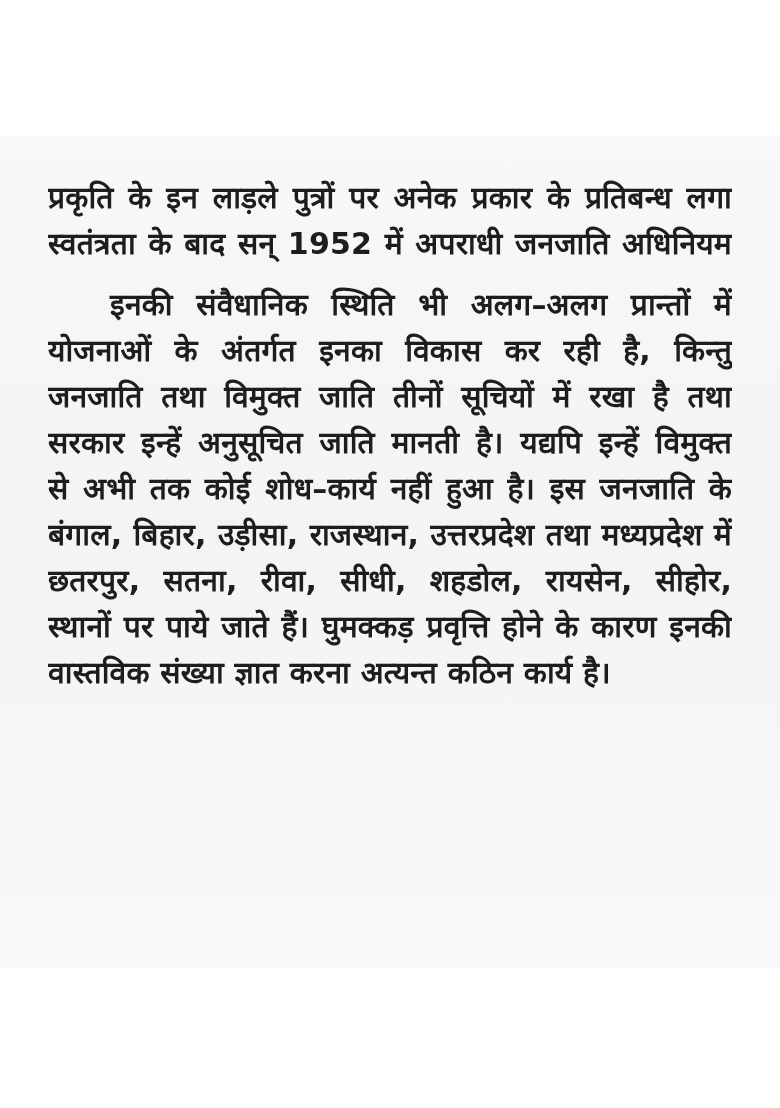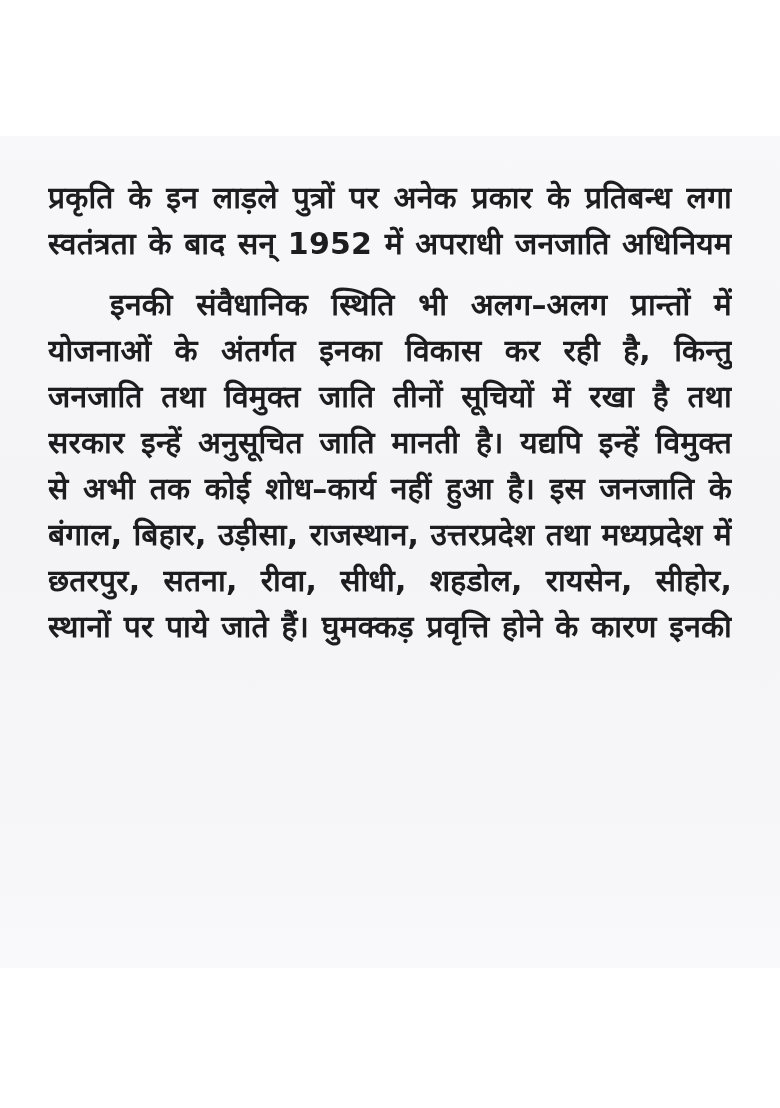--- a/index.html
+++ b/index.html
@@ -59,15 +59,16 @@
       </div>
       <div class="para">
         <div class="line indent">इनकी संवैधानिक स्थिति भी अलग–अलग प्रान्तों में</div>
         <div class="line">योजनाओं के अंतर्गत इनका विकास कर रही है, किन्तु उत्तरप्रदेश</div>
         <div class="line">जनजाति तथा विमुक्त जाति तीनों सूचियों में रखा है तथा विभिन्न</div>
         <div class="line">सरकार इन्हें अनुसूचित जाति मानती है। यद्यपि इन्हें विमुक्त जाति</div>
         <div class="line">से अभी तक कोई शोध–कार्य नहीं हुआ है। इस जनजाति के सदस्य</div>
         <div class="line">बंगाल, बिहार, उड़ीसा, राजस्थान, उत्तरप्रदेश तथा मध्यप्रदेश में बड़ी</div>
         <div class="line">छतरपुर, सतना, रीवा, सीधी, शहडोल, रायसेन, सीहोर, भोपाल आदि</div>
         <div class="line">स्थानों पर पाये जाते हैं। घुमक्कड़ प्रवृत्ति होने के कारण इनकी</div>
+        <div class="line last">वास्तविक संख्या ज्ञात करना अत्यन्त कठिन कार्य है।</div>
       </div>
     </div>
 </div>
 
 </body></html>

